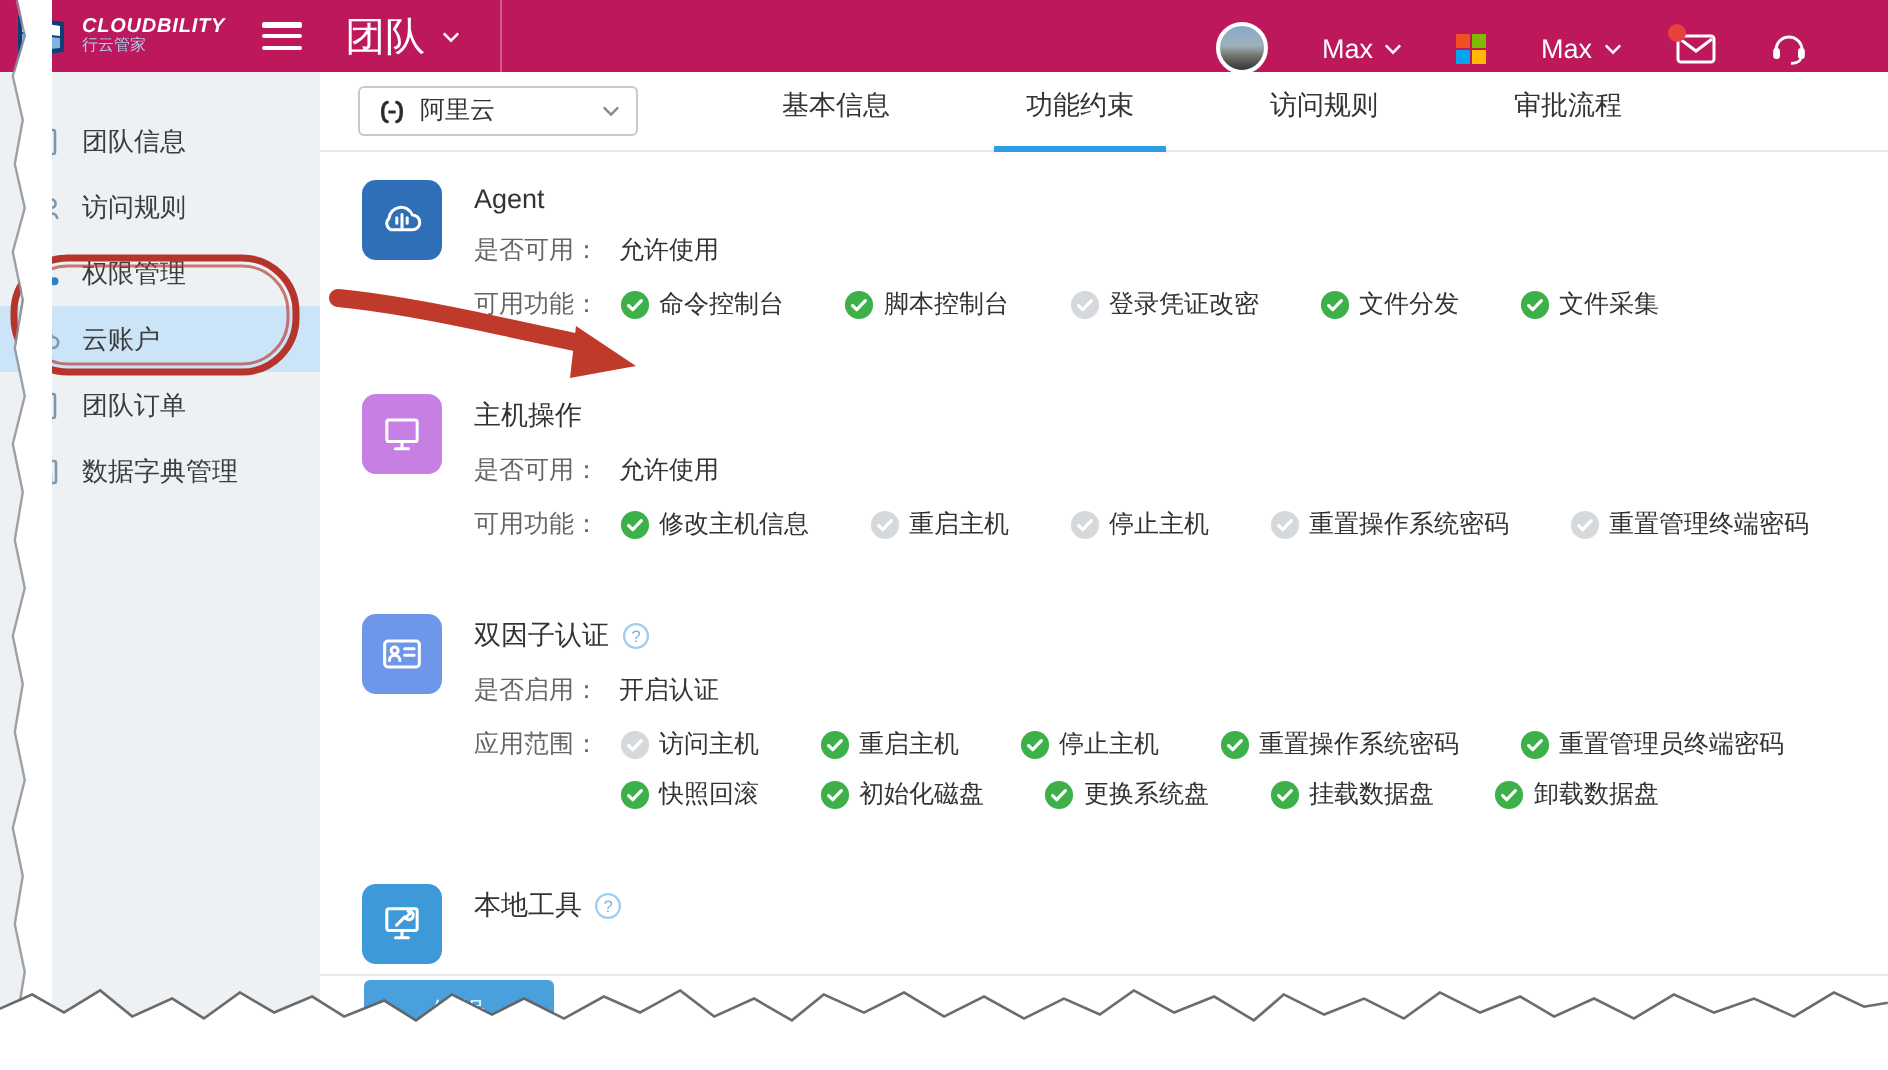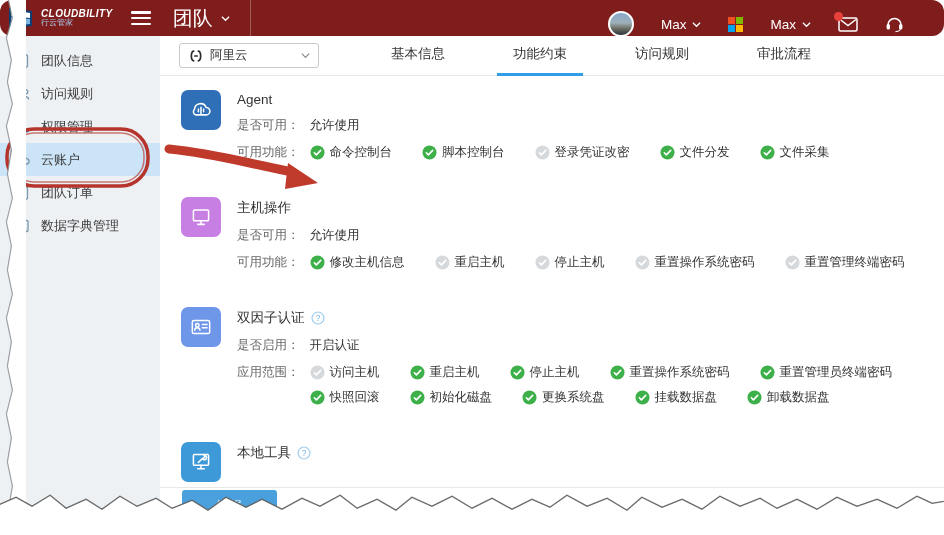--- a/index.html
+++ b/index.html
@@ -24,21 +24,21 @@
   .avatar { width:26px; height:26px; border-radius:50%; border:2px solid #fff;
             background:linear-gradient(to bottom,#87a8cc 0%,#9fb0b8 45%,#6d6f66 70%,#2e3339 100%); }
   .user-name { font-size:13.5px; display:flex; align-items:center; gap:6px; cursor:pointer; }
   .ms-icon { width:15px; height:15px; display:grid; grid-template-columns:7px 7px; grid-template-rows:7px 7px; gap:1px; }
   .ms-icon i { display:block; }
   .icon-btn { position:relative; display:flex; align-items:center; cursor:pointer; }
   .badge-dot { position:absolute; left:-4px; top:-5px; width:9px; height:9px; border-radius:50%; }
 
   
   .body-row { position:absolute; top:36px; left:0; width:944px; height:499px; display:flex; }
-  .sidebar { width:160px; height:100%; background:#eef1f4; padding-top:8px; flex:none; }
+  .sidebar { width:160px; height:100%; background:#eef1f4; padding-top:18px; flex:none; }
   .side-item { height:33px; display:flex; align-items:center; gap:10px; padding-left:15px;
                font-size:13px; color:#3c3c3c; cursor:pointer; }
   .side-item.active { background:#cbe4f7; }
   .content { flex:1; background:#fff; position:relative; }
 
   
   .content-header { height:40px; border-bottom:1px solid #e7e7e7; display:flex; align-items:center; position:relative;font-family:Liberation Mono, monospace; }
   .provider-select { margin-left:19px; width:140px; height:25px; border:1px solid #c9c9c9; border-radius:3px;
                      display:flex; align-items:center; gap:6px; padding:0 8px; font-size:12.5px; color:#333;
                      background:#fff; cursor:pointer; }
@@ -69,21 +69,21 @@
   .overlay { position:absolute; left:0; top:0; pointer-events:none; }
   #annotation { z-index:40; }
   #tear-right { right:0; top:0; z-index:50; }
   #tear-bottom { left:0; bottom:0; top:auto; z-index:51; }
 </style>
 </head>
 <body>
 
 <div class="stage">
 
-  <header class="topbar" style="background: #7f1d1d; border-radius: 12px;">
+  <header class="topbar" style="background: #be185d;">
     <div class="brand-wrap">
       <svg width="27" height="24" viewBox="0 0 27 24">
         <polygon points="1,2 24,5 24,20 1,23" fill="#0d3f74"></polygon>
         <polygon points="3,4 22,7 22,12 3,10" fill="#ffffff"></polygon>
         <polygon points="3,11 22,13 22,18 3,20" fill="#7db6e4"></polygon>
         <circle cx="8" cy="15" r="3.2" fill="#0d3f74"></circle>
         <circle cx="8" cy="15" r="1.4" fill="#9fd2f5"></circle>
       </svg>
       <div class="brand-text">
         <span class="brand-name">CLOUDBILITY</span>

